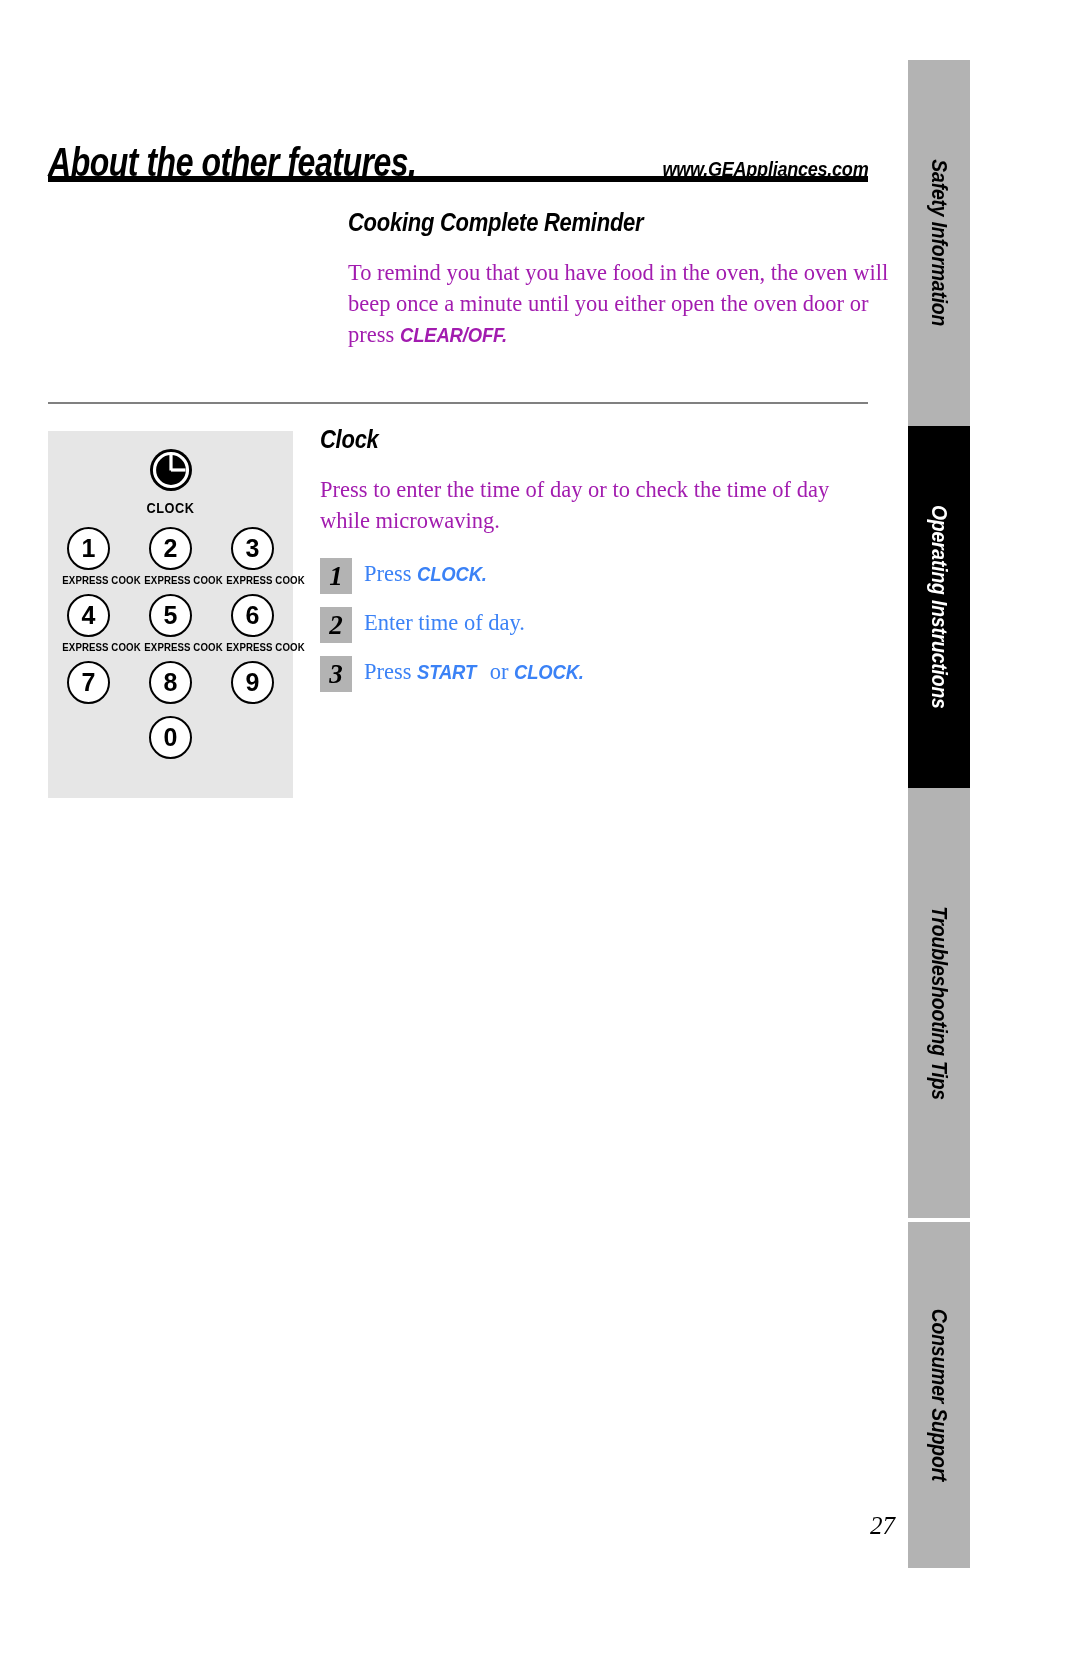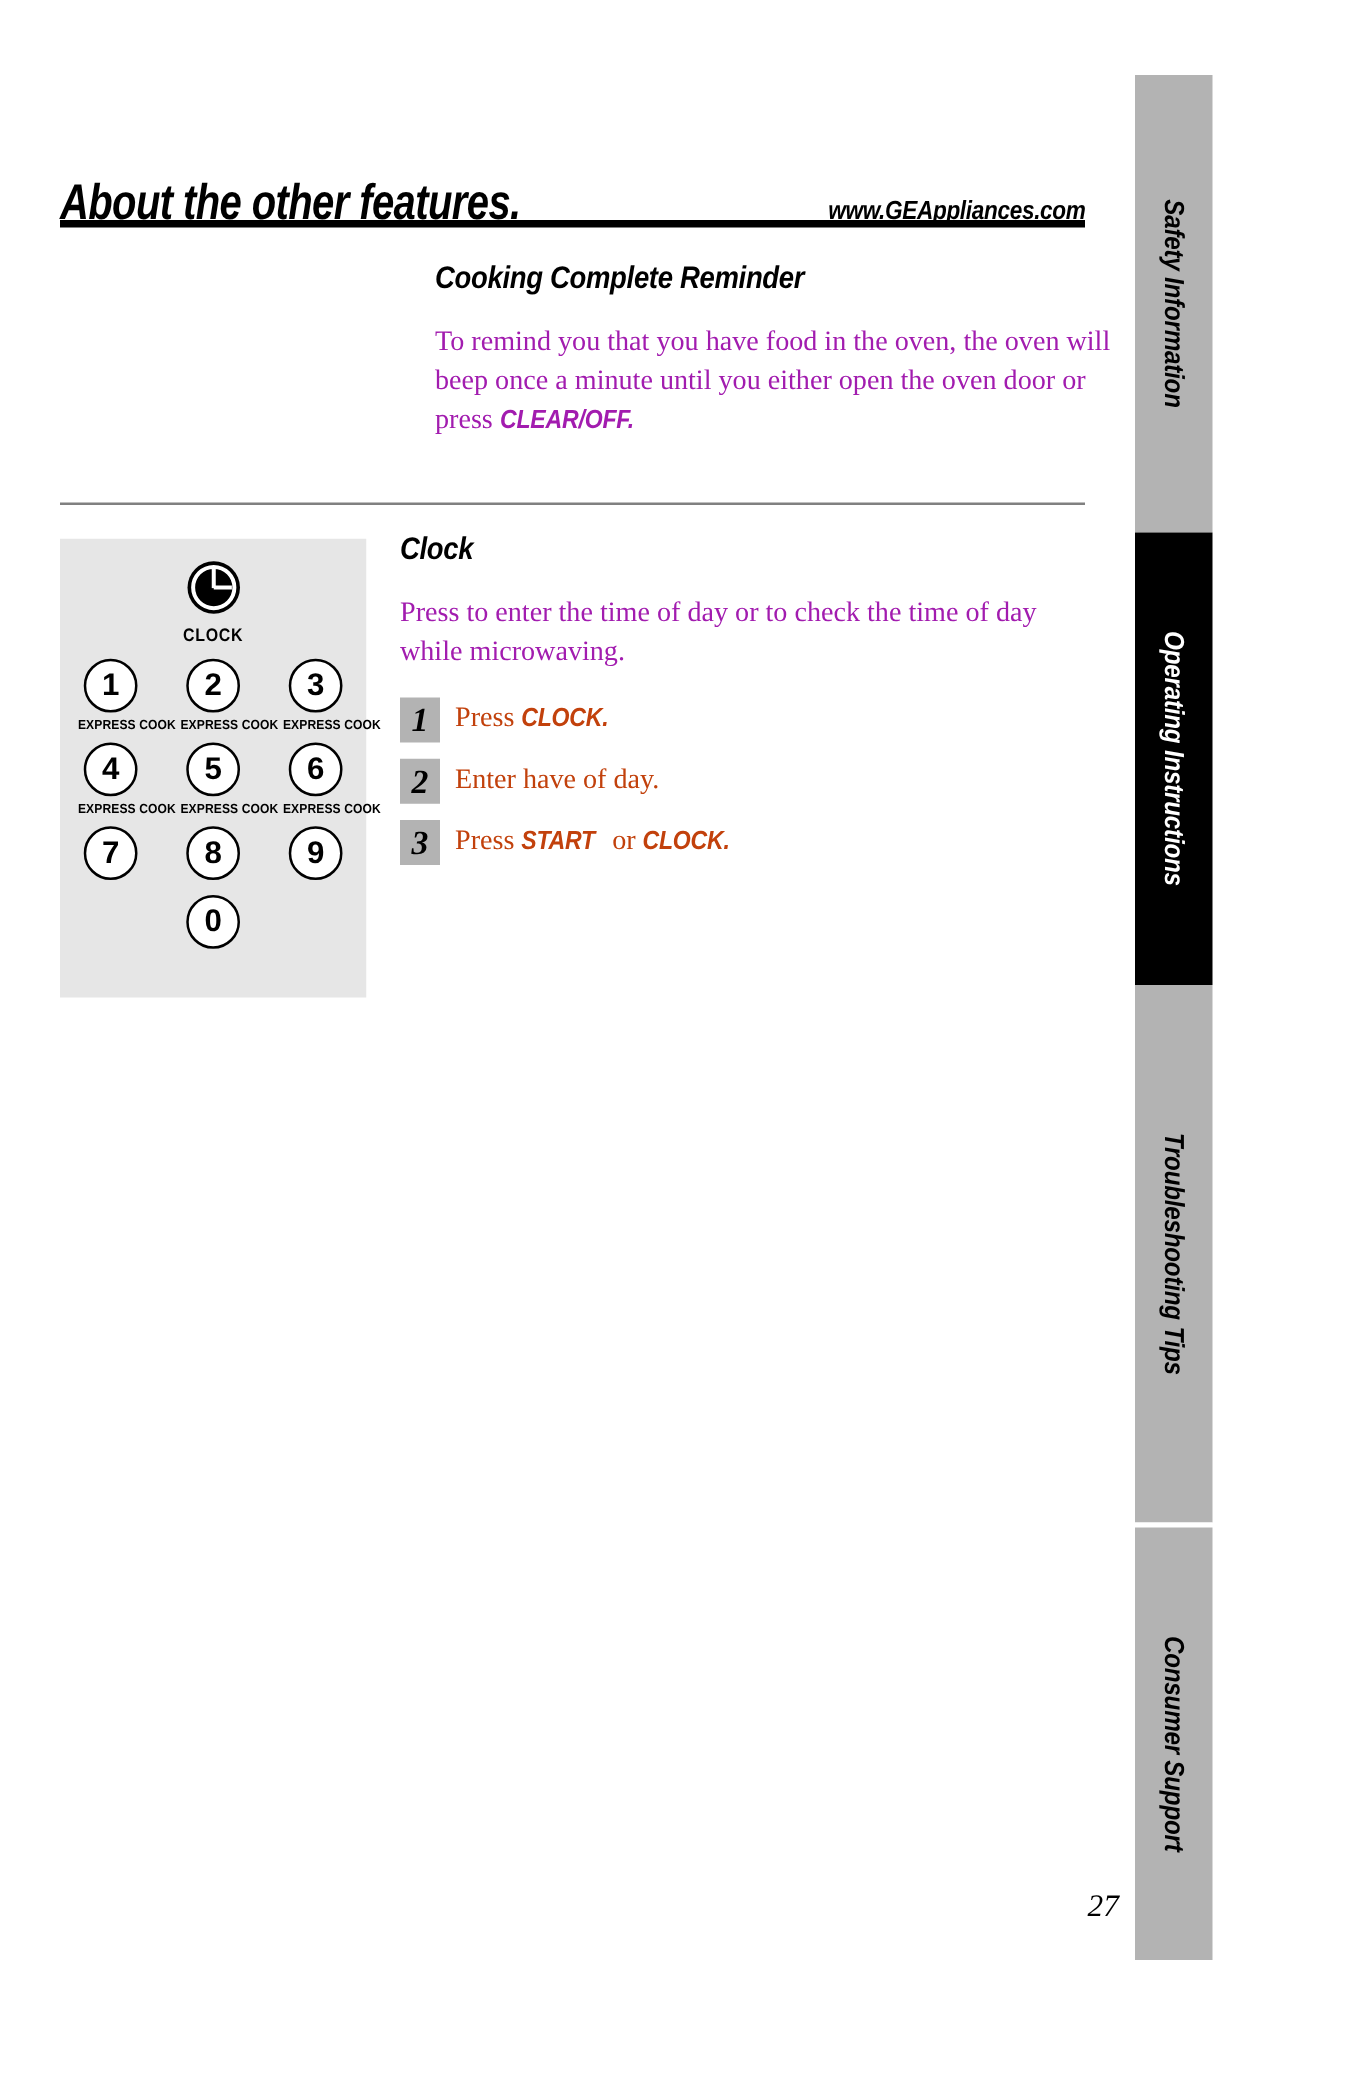--- a/index.html
+++ b/index.html
@@ -233,21 +233,21 @@
     font-weight: bold;
     font-size: 27px;
     line-height: 36px;
     text-align: center;
     margin-right: 12px;
   }
   .step-text {
     font-family: "Liberation Serif", serif;
     font-size: 22.5px;
     line-height: 28px;
-    color: #c2410c;
+    color: #3b82f6;
     padding-top: 2px;
   }
 
   
   .rail {
     position: absolute;
     left: 908px;
     top: 60px;
     width: 62px;
     height: 1508px;
@@ -395,21 +395,21 @@
 
       <div class="steps">
 
         <div class="step">
           <div class="step-num">1</div>
           <div class="step-text"><span>Press </span><span class="kw">CLOCK.</span></div>
         </div>
 
         <div class="step">
           <div class="step-num">2</div>
-          <div class="step-text"><span>Enter have of day.</span></div>
+          <div class="step-text"><span>Enter time of day.</span></div>
         </div>
 
         <div class="step">
           <div class="step-num">3</div>
           <div class="step-text"><span>Press </span><span class="kw">START</span><span> or </span><span class="kw">CLOCK.</span></div>
         </div>
 
       </div>
     </div>
 

